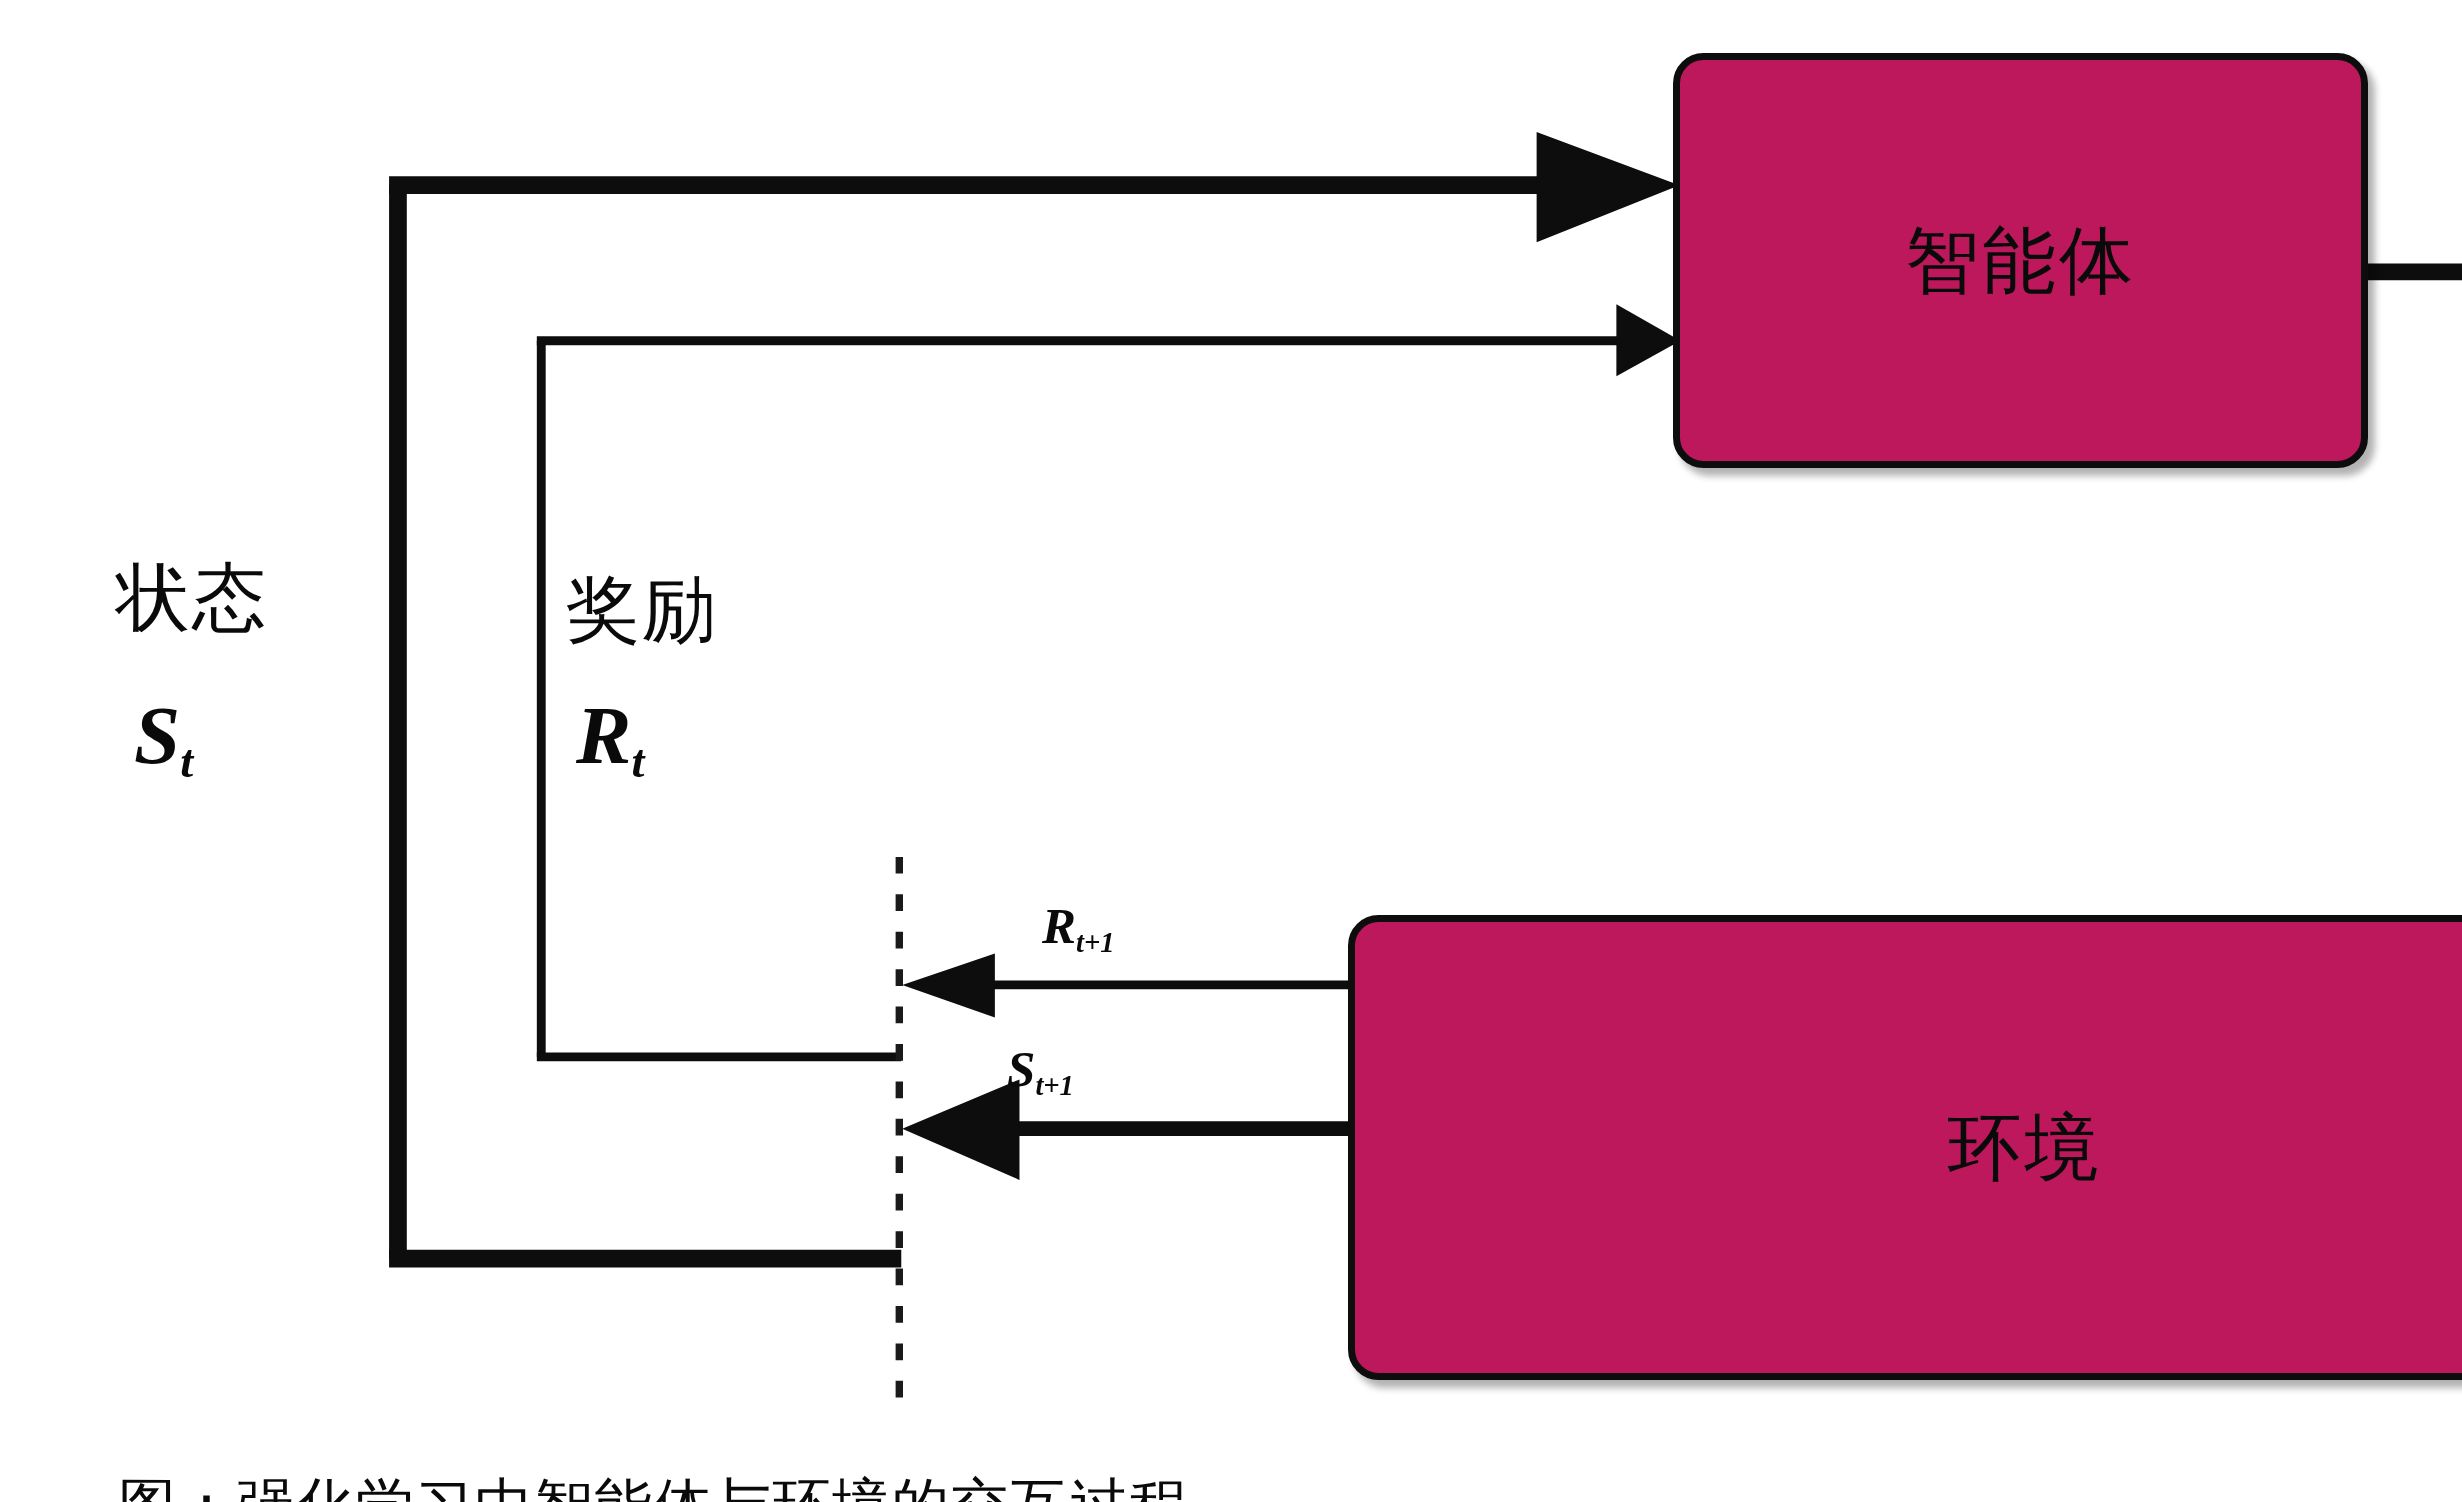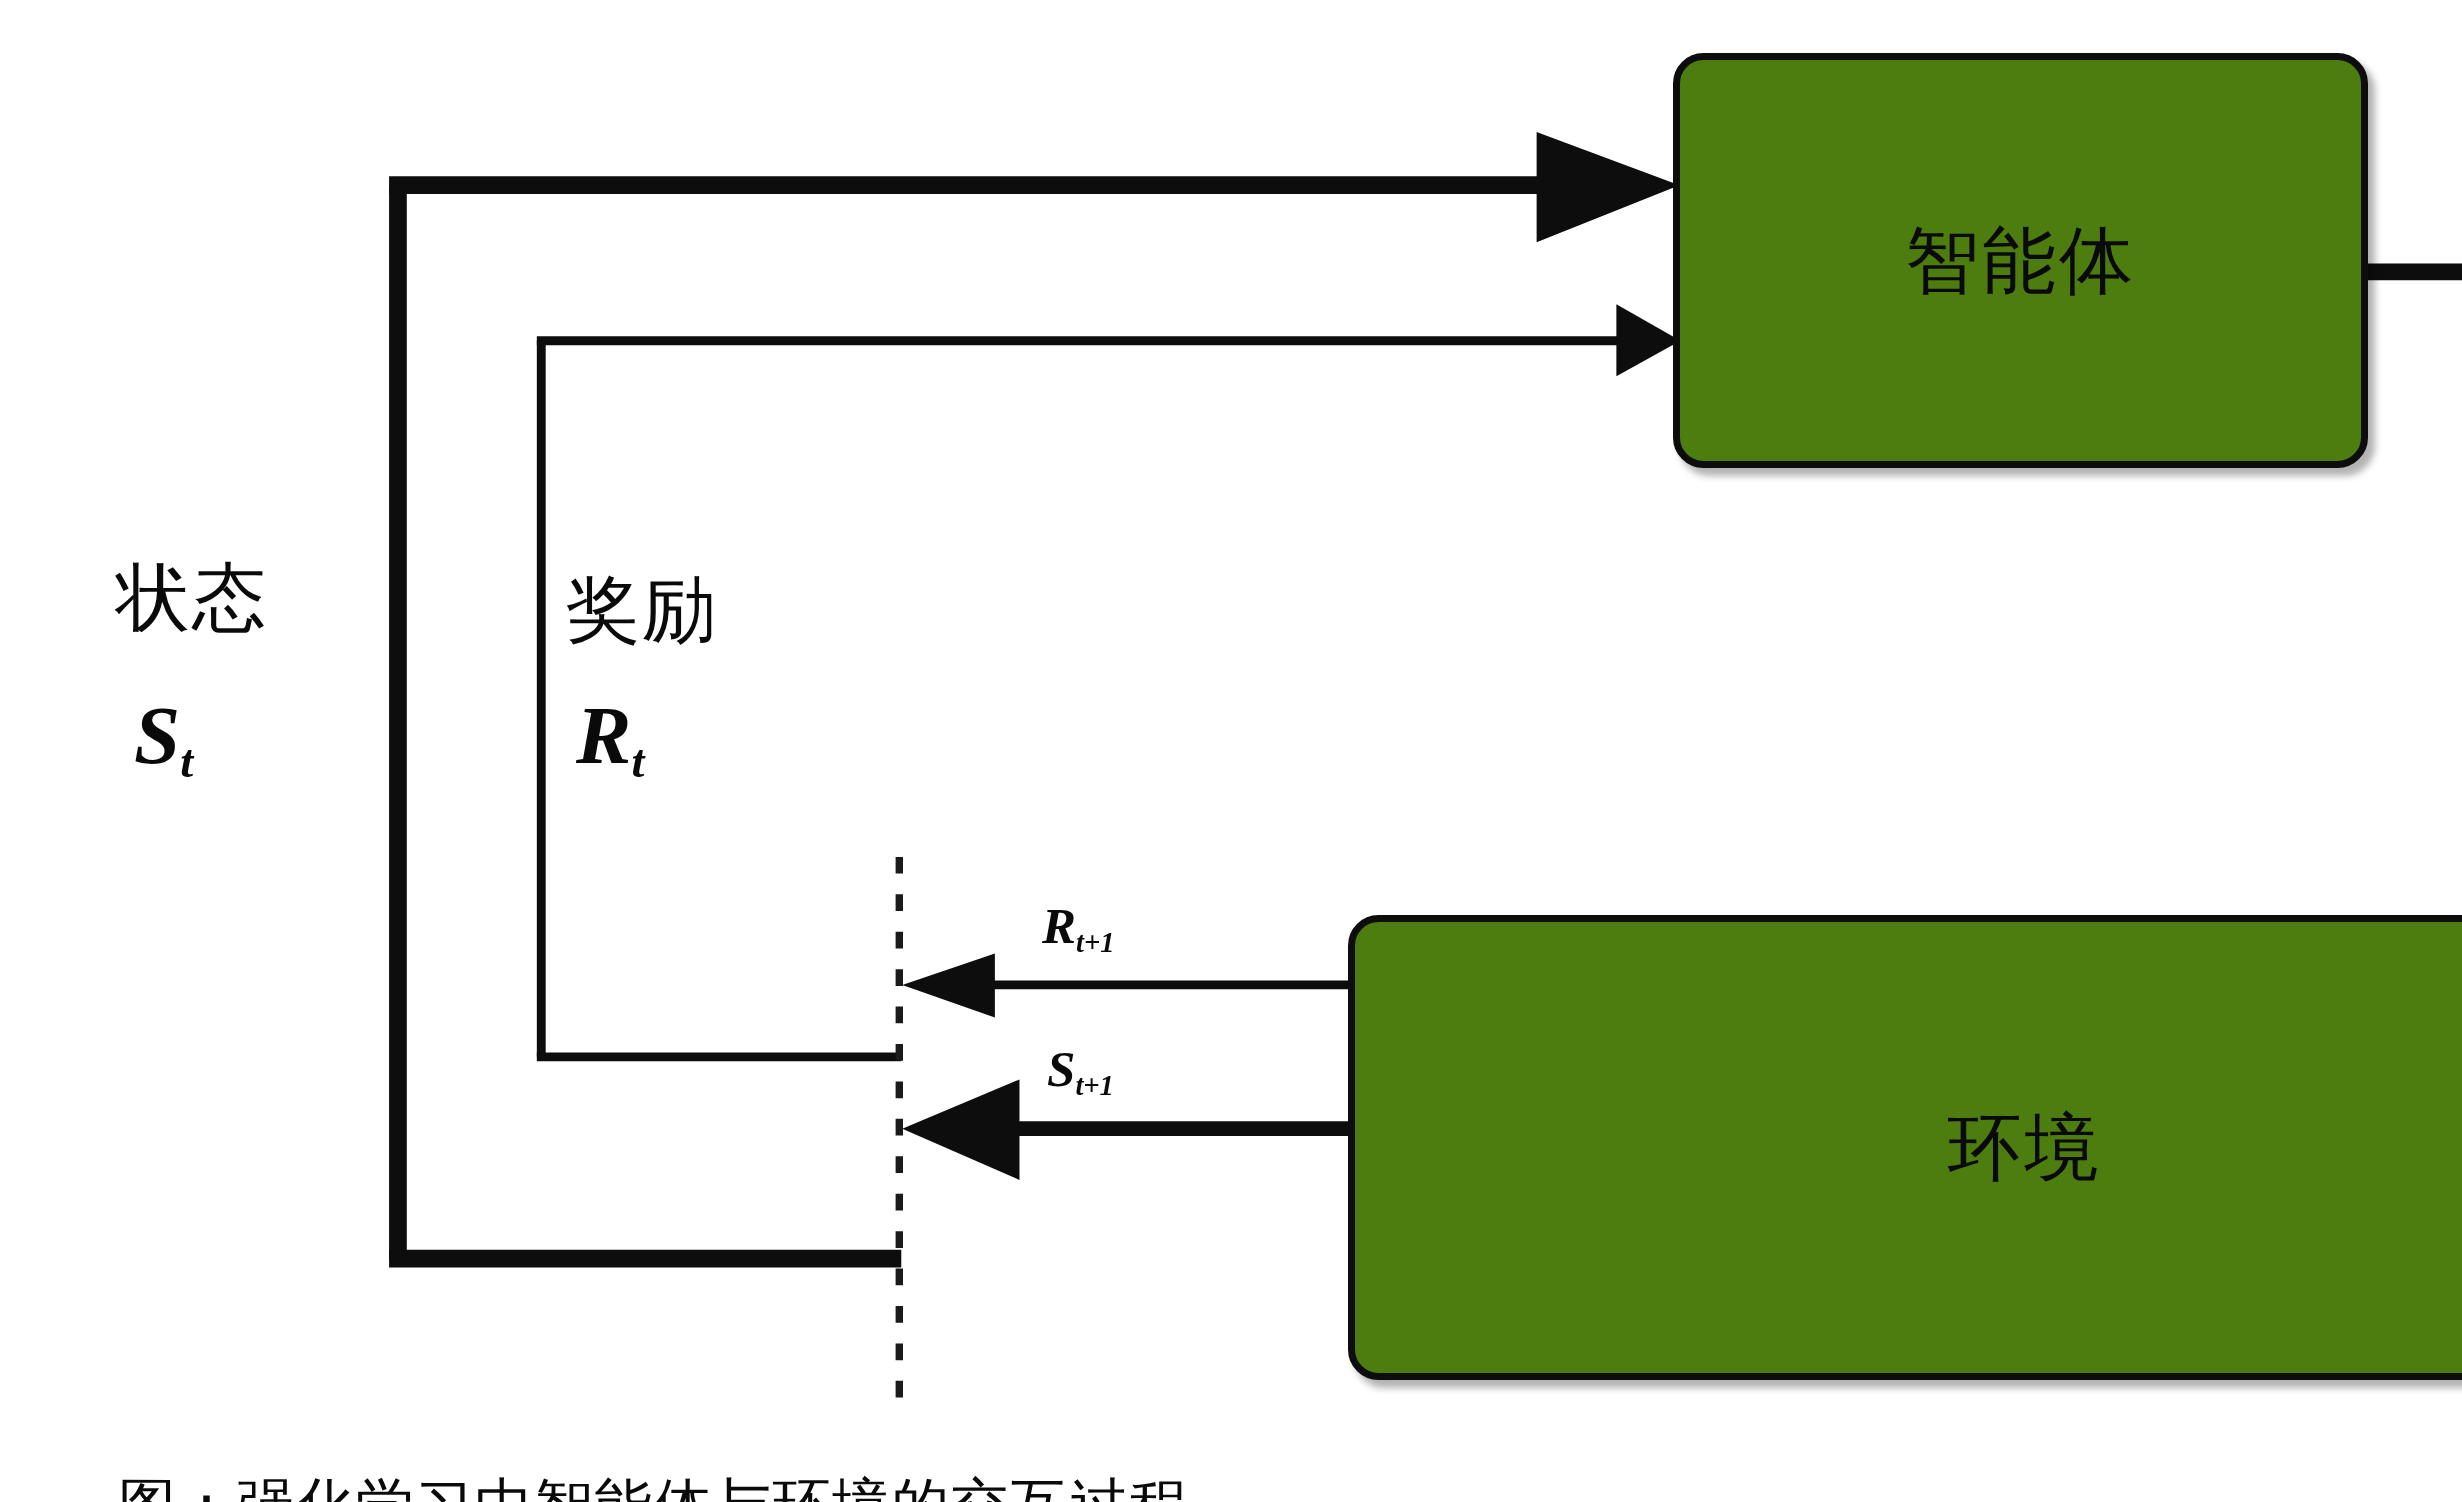--- a/index.html
+++ b/index.html
@@ -2,21 +2,21 @@
 <html style="font-size:7.9px"><head>
 <meta charset="utf-8">
 <style>
   html,body{margin:0;padding:0;background:#ffffff;}
   body{width:3940px;height:1502px;overflow:hidden;
        font-family:"Liberation Serif","DejaVu Serif",serif;}
   #stage{position:relative;width:3940px;height:1502px;background:#fff;}
   svg.layer{position:absolute;left:0;top:0;width:3940px;height:1502px;}
 
   
-  .node{position:absolute;background:#4d7c0f;border:7.9px solid #0d0d0d;
+  .node{position:absolute;background:#be185d;border:7.9px solid #0d0d0d;
         display:flex;align-items:center;justify-content:center;
         box-sizing:border-box;}
   #agent-node{left:1673px;top:53px;width:695px;height:415px;
               border-radius:30.5px;
               box-shadow:6.9px 7.9px 7.9px rgba(0,0,0,0.30);}
   #environment-node{left:1348px;top:915px;width:1353px;height:465px;
               border-radius:30.5px;
               box-shadow:6.9px 7.9px 7.9px rgba(0,0,0,0.30);}
   .node-label{font-family:"Liberation Serif","DejaVu Serif",serif;
               font-size:74px;color:#0a0a0a;letter-spacing:3px;
@@ -32,21 +32,21 @@
   .math-sm{font-family:"Liberation Serif","DejaVu Serif",serif;
         font-style:italic;font-weight:700;font-size:51px;}
   .math-sm .sub{font-size:0.56em;font-style:italic;font-weight:700;
              vertical-align:-0.30em;letter-spacing:0;}
 
   #label-state-cn{left:116px;top:561px;}
   #label-state-sym{left:134px;top:694px;}
   #label-reward-cn{left:566px;top:573px;}
   #label-reward-sym{left:576px;top:694px;}
   #label-reward-next{left:1042px;top:901px;}
-  #label-state-next{left:1047px;top:1044px;}
+  #label-state-next{left:1007px;top:1044px;}
 
   
   #caption-strip{position:absolute;left:118px;top:1470px;width:1576px;
                  height:31.5px;overflow:hidden;}
   #caption-text{font-family:"Liberation Serif","DejaVu Serif",serif;
                 font-size:58px;color:#0a0a0a;white-space:nowrap;
                 position:relative;top:-3px;letter-spacing:1.5px;}
 </style>
 </head>
 <body>

